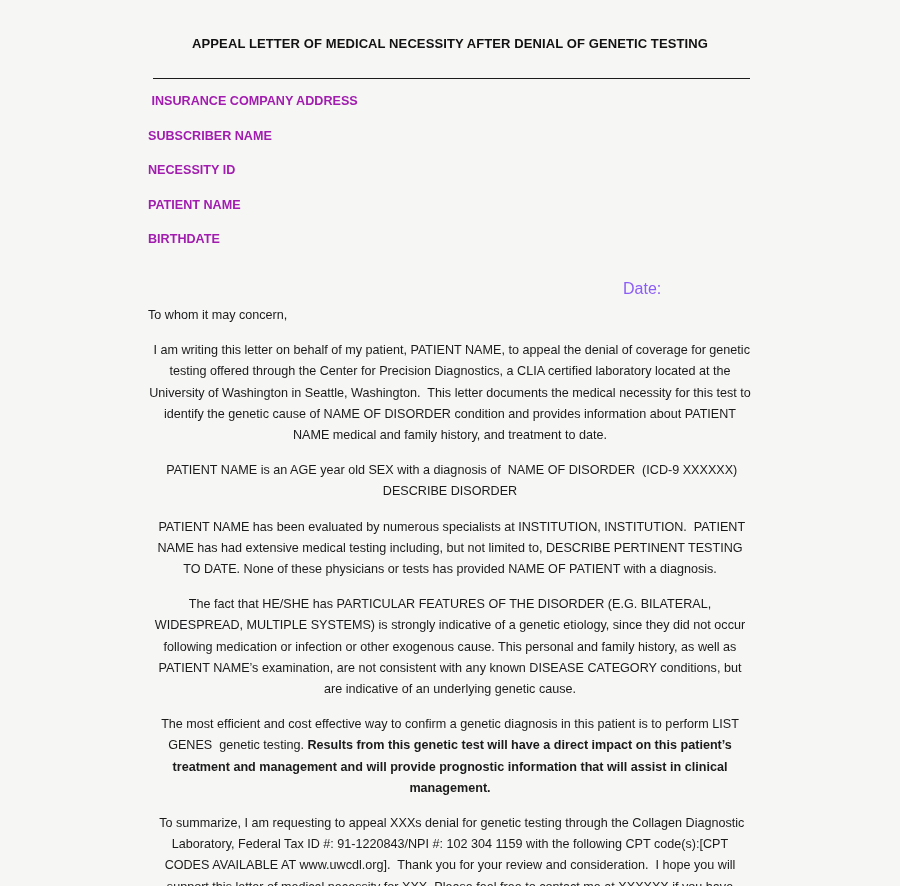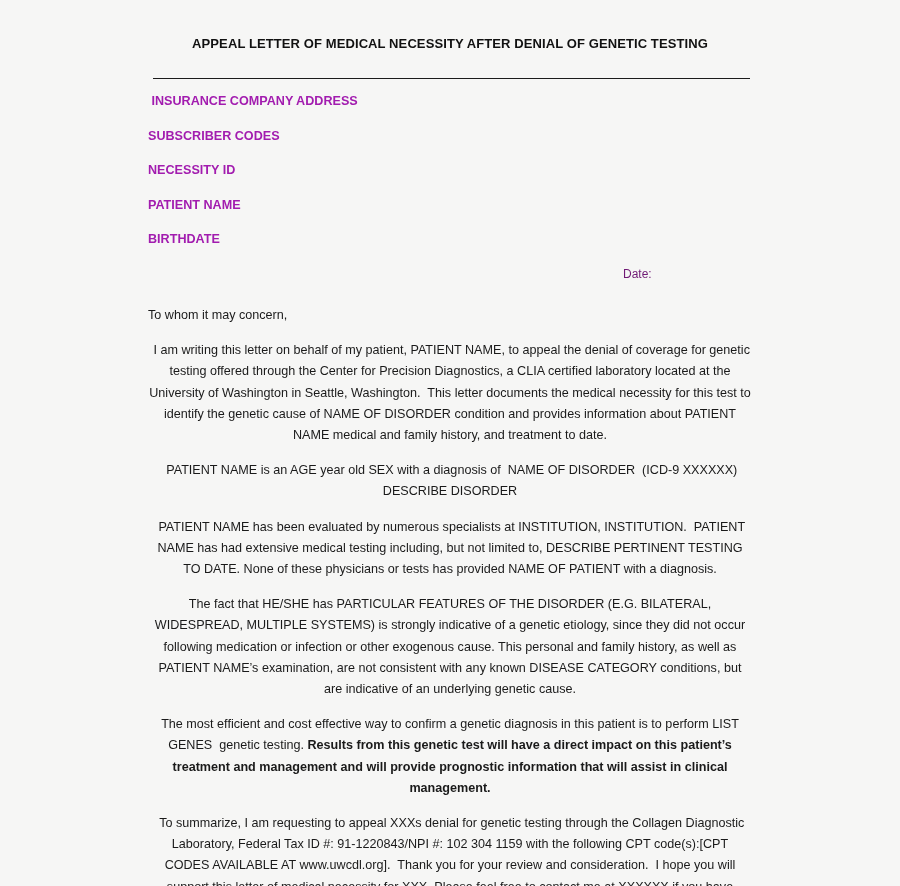--- a/index.html
+++ b/index.html
@@ -58,23 +58,23 @@
   }
   .date-row {
     position: relative;
     height: 26px;
     margin-top: 20px;
     margin-bottom: 8px;
   }
   .date-label {
     position: absolute;
     left: 475px;
-    top: 0;
-    font-size: 12px;
-    color: #701a75;
+    top: 13px;
+    font-size: 16px;
+    color: #8b5cf6;
   }
   p.body-par {
     font-size: 12.6px;
     line-height: 21.2px;
     color: #1a1a1a;
     margin: 0 0 14px 0;
     text-align: center;
   }
   p.salutation {
     font-size: 12.6px;
@@ -94,21 +94,21 @@
 
 <div class="page">
 
   <div class="doc-title">APPEAL LETTER OF MEDICAL NECESSITY AFTER DENIAL OF GENETIC TESTING</div>
 
   <div class="title-rule"></div>
 
   <div class="content">
 
     <div class="field-line first pre-space"> INSURANCE COMPANY ADDRESS</div>
-    <div class="field-line">SUBSCRIBER CODES</div>
+    <div class="field-line">SUBSCRIBER NAME</div>
     <div class="field-line">NECESSITY ID</div>
     <div class="field-line">PATIENT NAME</div>
     <div class="field-line">BIRTHDATE</div>
 
     <div class="date-row">
       <span class="date-label">Date:</span>
     </div>
 
     <p class="salutation">To whom it may concern,</p>
 

